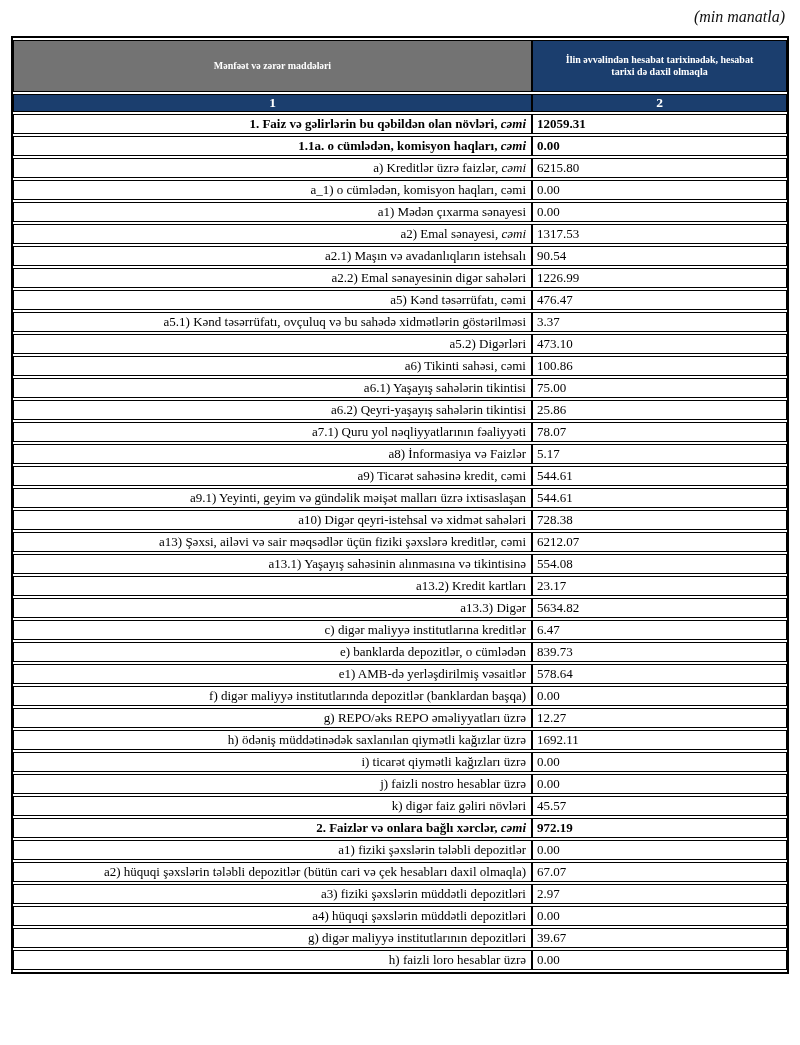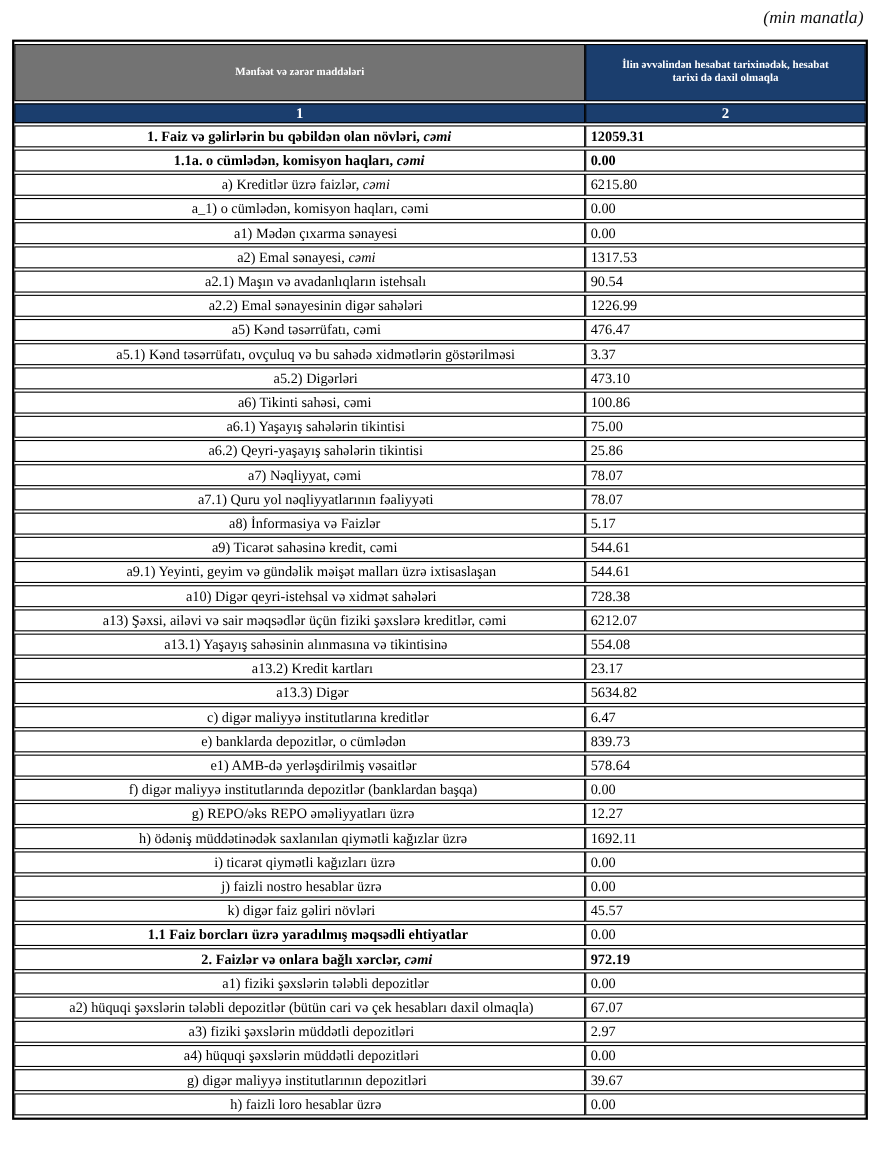--- a/index.html
+++ b/index.html
@@ -24,21 +24,21 @@
   th.main-h{
     height:52px;color:#fff;font-weight:bold;font-size:10px;
     text-align:center;vertical-align:middle;white-space:normal;
     padding:2px 26px;line-height:1.25;
   }
   th.num-h{
     height:17px;color:#fff;font-weight:bold;font-size:13.5px;
     text-align:center;vertical-align:middle;padding:0;
   }
   td{height:16px;font-size:13px;line-height:16px;padding:1px 5px 1px 4px;vertical-align:middle;}
-  td.lbl{text-align:center;}
+  td.lbl{text-align:right;}
   td.val{text-align:left;padding-right:6px;}
   tr.bold-both td, tr.bold-label td.lbl{font-weight:bold;}
   span.it{font-style:italic;}
 </style>
 </head>
 <body>
 
 <div class="page">
   <div class="unit-note">(min manatla)</div>
 
@@ -108,24 +108,20 @@
   </tr>
         <tr>
     <td class="lbl" style="padding-left: 34px;"><span class="txt">a6.1) Yaşayış sahələrin tikintisi</span><span class="it"></span></td>
     <td class="val">75.00</td>
   </tr>
         <tr>
     <td class="lbl" style="padding-left: 34px;"><span class="txt">a6.2) Qeyri-yaşayış sahələrin tikintisi</span><span class="it"></span></td>
     <td class="val">25.86</td>
   </tr>
         <tr>
-    <td class="lbl" style="padding-left: 14px;"><span class="txt">a7) Nəqliyyat, cəmi</span><span class="it"></span></td>
-    <td class="val">78.07</td>
-  </tr>
-        <tr>
     <td class="lbl" style="padding-left: 34px;"><span class="txt">a7.1) Quru yol nəqliyyatlarının fəaliyyəti</span><span class="it"></span></td>
     <td class="val">78.07</td>
   </tr>
         <tr>
     <td class="lbl" style="padding-left: 14px;"><span class="txt">a8)  İnformasiya və Faizlər</span><span class="it"></span></td>
     <td class="val">5.17</td>
   </tr>
         <tr>
     <td class="lbl" style="padding-left: 14px;"><span class="txt">a9) Ticarət sahəsinə kredit, cəmi</span><span class="it"></span></td>
     <td class="val">544.61</td>
@@ -182,24 +178,20 @@
     <td class="lbl" style="padding-left: 14px;"><span class="txt">i) ticarət qiymətli kağızları üzrə</span><span class="it"></span></td>
     <td class="val">0.00</td>
   </tr>
         <tr>
     <td class="lbl" style="padding-left: 8px;"><span class="txt">j) faizli nostro hesablar üzrə</span><span class="it"></span></td>
     <td class="val">0.00</td>
   </tr>
         <tr>
     <td class="lbl" style="padding-left: 8px;"><span class="txt">k) digər faiz gəliri növləri</span><span class="it"></span></td>
     <td class="val">45.57</td>
-  </tr>
-        <tr class="bold-label">
-    <td class="lbl" style="padding-left: 20px;"><span class="txt">1.1 Faiz borcları üzrə yaradılmış məqsədli ehtiyatlar</span><span class="it"></span></td>
-    <td class="val">0.00</td>
   </tr>
         <tr class="bold-both">
     <td class="lbl" style="padding-left: 36px;"><span class="txt">2. Faizlər və onlara bağlı xərclər, </span><span class="it">cəmi</span></td>
     <td class="val">972.19</td>
   </tr>
         <tr>
     <td class="lbl" style="padding-left: 52px;"><span class="txt">a1) fiziki şəxslərin tələbli depozitlər</span><span class="it"></span></td>
     <td class="val">0.00</td>
   </tr>
         <tr>

